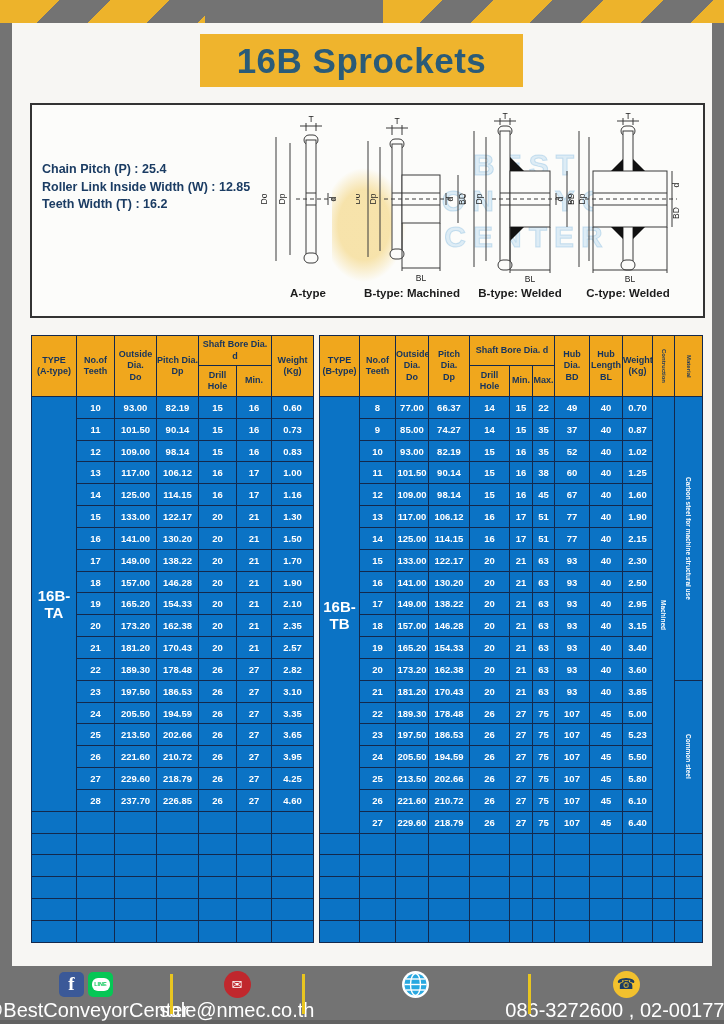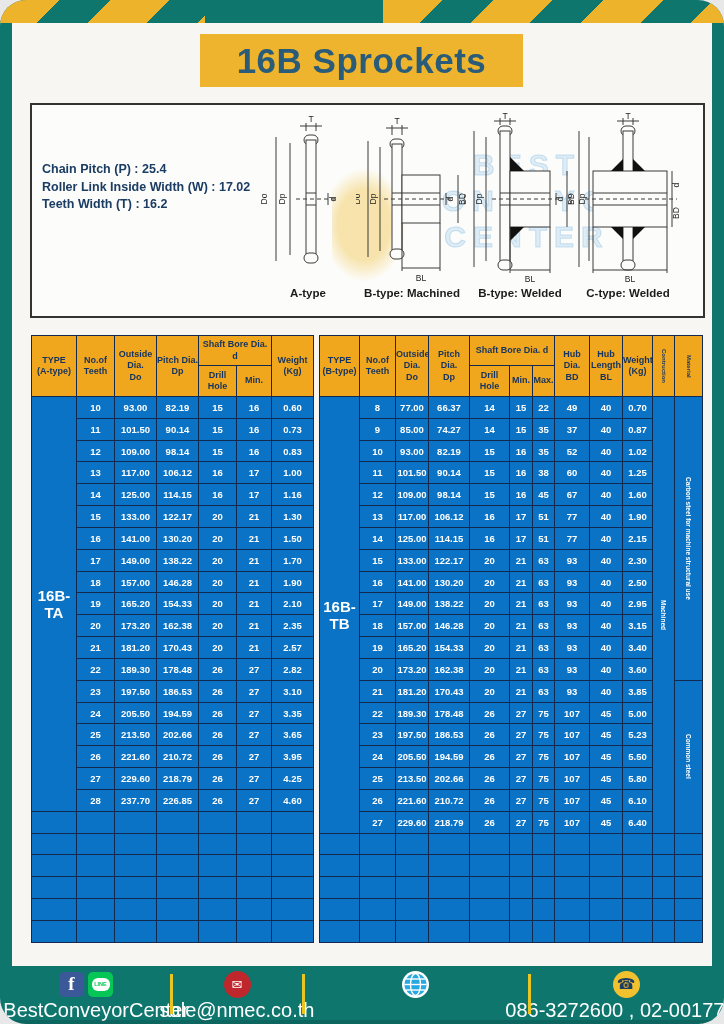--- a/index.html
+++ b/index.html
@@ -1,18 +1,18 @@
 <!DOCTYPE html>
 <html><head>
 <meta charset="utf-8">
 <style>
   html,body{margin:0;padding:0;background:#e8e8e8;}
   *{box-sizing:border-box;}
-  .canvas{position:relative;width:724px;height:1024px;background:#0f766e;overflow:hidden;
-          font-family:"Liberation Sans",sans-serif;border-radius:26px;}
+  .canvas{position:relative;width:724px;height:1024px;background:#737373;overflow:hidden;
+          font-family:"Liberation Sans",sans-serif;}
   
   .stripeband{position:absolute;top:0;height:23px;
     background:repeating-linear-gradient(135deg,#EDB32B 0 42px,rgba(0,0,0,0) 42px 78px);}
   .stripeband.left{left:0;width:205px;}
   .stripeband.right{left:383px;width:341px;}
   
   .page{position:absolute;left:12px;top:23px;width:700px;height:943px;background:#F7F6F3;}
   
   .banner{position:absolute;left:188px;top:11px;width:323px;height:53px;background:#EFB42D;
     display:flex;align-items:center;justify-content:center;font-size:35px;font-weight:bold;
@@ -78,21 +78,21 @@
     <div class="specbox">
       <div class="wm-swirl"></div>
       <div class="wm">
         <div>BEST</div>
         <div>CONVEYOR</div>
         <div>CENTER</div>
       </div>
 
       <div class="speclines">
         <div>Chain Pitch (P) : 25.4</div>
-        <div>Roller Link Inside Width (W) : 17.02</div>
+        <div>Roller Link Inside Width (W) : 12.85</div>
         <div>Teeth Width (T) : 16.2</div>
       </div>
 
       <div class="diag" style="left:224px;width:104px;">
         <svg width="104" height="172" viewBox="0 0 104 172">
           <line class="dln" x1="50" y1="18" x2="50" y2="10"></line>
             <line class="dln" x1="60" y1="18" x2="60" y2="10"></line>
           <line class="dln" x1="44" y1="13" x2="66" y2="13"></line>
           <text class="dtx" x="55" y="9" text-anchor="middle">T</text>
           <line class="dln" x1="20" y1="24" x2="20" y2="148"></line>

